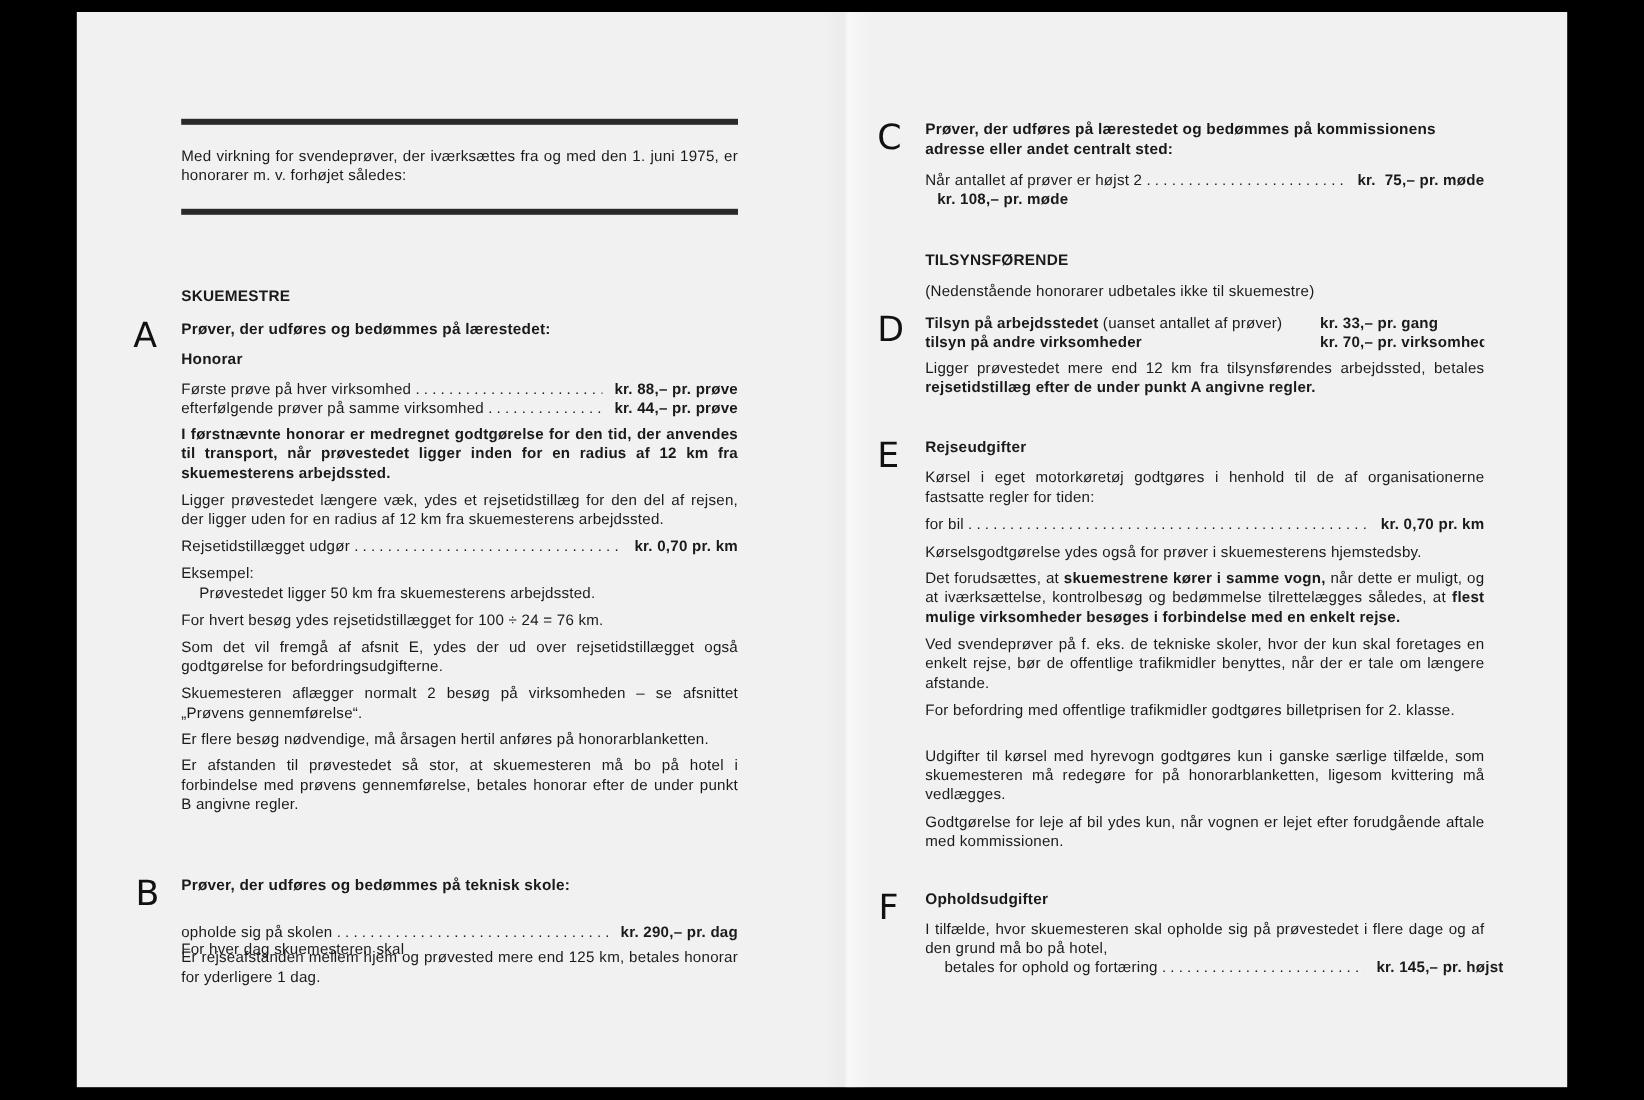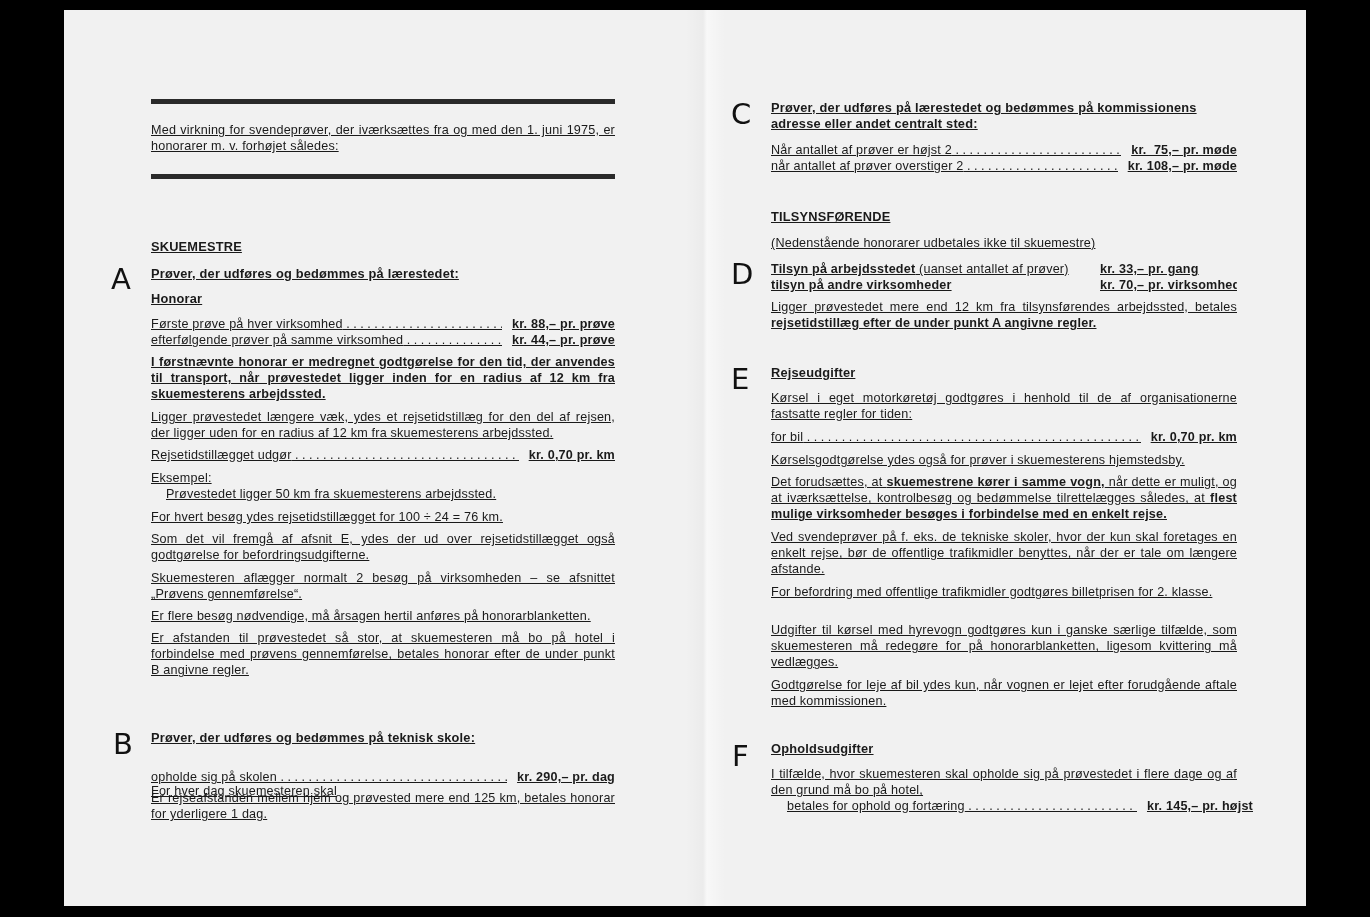--- a/index.html
+++ b/index.html
@@ -4,21 +4,21 @@
 <style>
   html, body { margin:0; padding:0; }
   body { width:1370px; height:917px; background:#000; position:relative; overflow:hidden;
          font-family:"Liberation Sans", sans-serif; color:#1a1a1a; }
   .sheet { position:absolute; left:64px; top:10px; width:1242px; height:896px; background:#f1f1f1; }
   .fold { position:absolute; left:621px; top:0; width:40px; height:100%;
           background:linear-gradient(90deg, rgba(0,0,0,0) 0%, rgba(0,0,0,0.025) 45%, rgba(255,255,255,0.5) 55%, rgba(0,0,0,0) 100%); }
   .page { position:absolute; top:0; }
   .p-left { left:0; width:621px; }
   .p-right { left:621px; width:621px; }
-  .abs { position:absolute;text-decoration:underline; }
+  .abs { position:absolute; }
   .t { font-size:12.6px; line-height:16.2px; letter-spacing:0.2px; }
   .b { font-weight:bold; }
   .j { text-align:justify; }
   .rule { position:absolute; height:5px; background:#2a2a2a; }
   .letter { position:absolute; font-size:29px; line-height:29px; font-weight:normal; color:#111;
             font-family:"DejaVu Sans", sans-serif; }
   .row { display:flex; justify-content:space-between; white-space:nowrap; overflow:hidden; }
   .row .lbl { flex:1; overflow:hidden; white-space:nowrap; }
   .row .lbl::after { content:" . . . . . . . . . . . . . . . . . . . . . . . . . . . . . . . . . . . . . . . . . . . . . . . . . . . . . . . ."; letter-spacing:0; }
   .row .amt { font-weight:bold; padding-left:10px; }
@@ -85,21 +85,20 @@
 
   <div class="page p-right">
     <div class="letter" style="left:46px; top:90px;">C</div>
     <div class="abs t heading" style="left:86px; top:90px; width:466px;">Prøver, der udføres på lærestedet og bedømmes på kommissionens adresse eller andet centralt sted:</div>
     <div class="abs t" style="left:86px; top:132px; width:466px;">
       <div class="row">
         <span class="lbl">Når antallet af prøver er højst 2</span>
         <span class="amt" style="white-space:pre;">kr.  75,– pr. møde</span>
       </div>
       <div class="row">
-        <span class="lbl">når antallet af prøver overstiger 2</span>
         <span class="amt">kr. 108,– pr. møde</span>
       </div>
     </div>
 
     <div class="abs t heading" style="left:86px; top:199px;">TILSYNSFØRENDE</div>
     <div class="abs t" style="left:86px; top:225px; width:466px;">(Nedenstående honorarer udbetales ikke til skuemestre)</div>
 
     <div class="letter" style="left:46px; top:250px;">D</div>
     <div class="abs t" style="left:86px; top:251px; width:466px;">
       <div class="row nodots">

